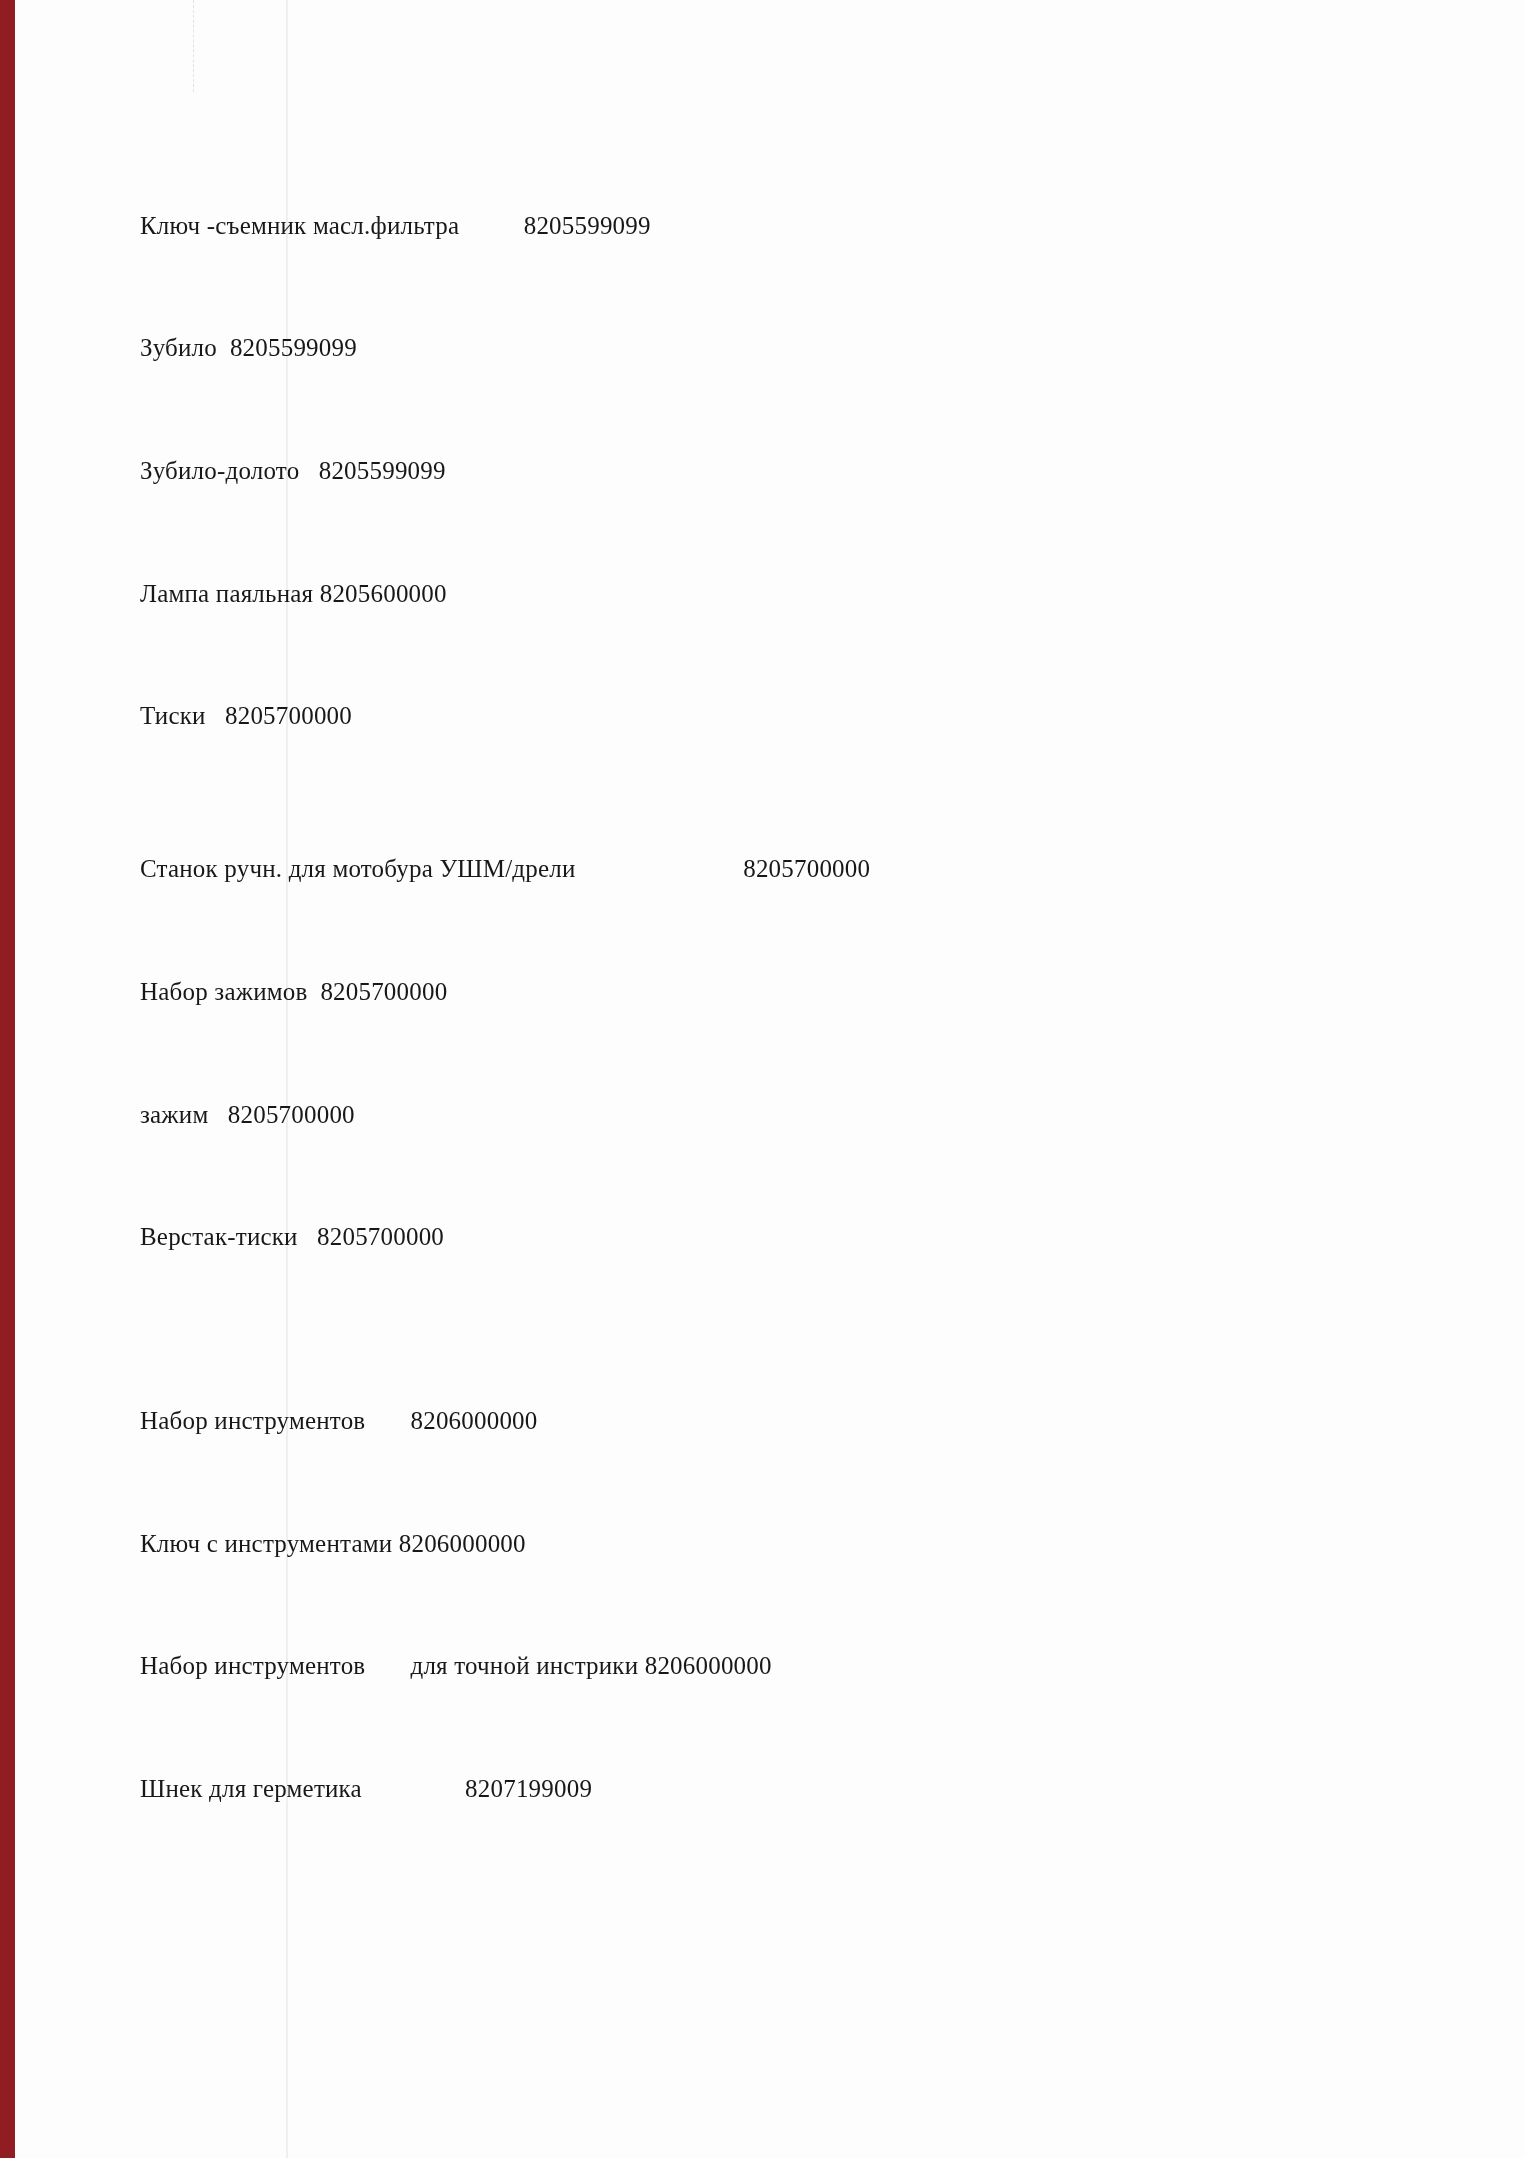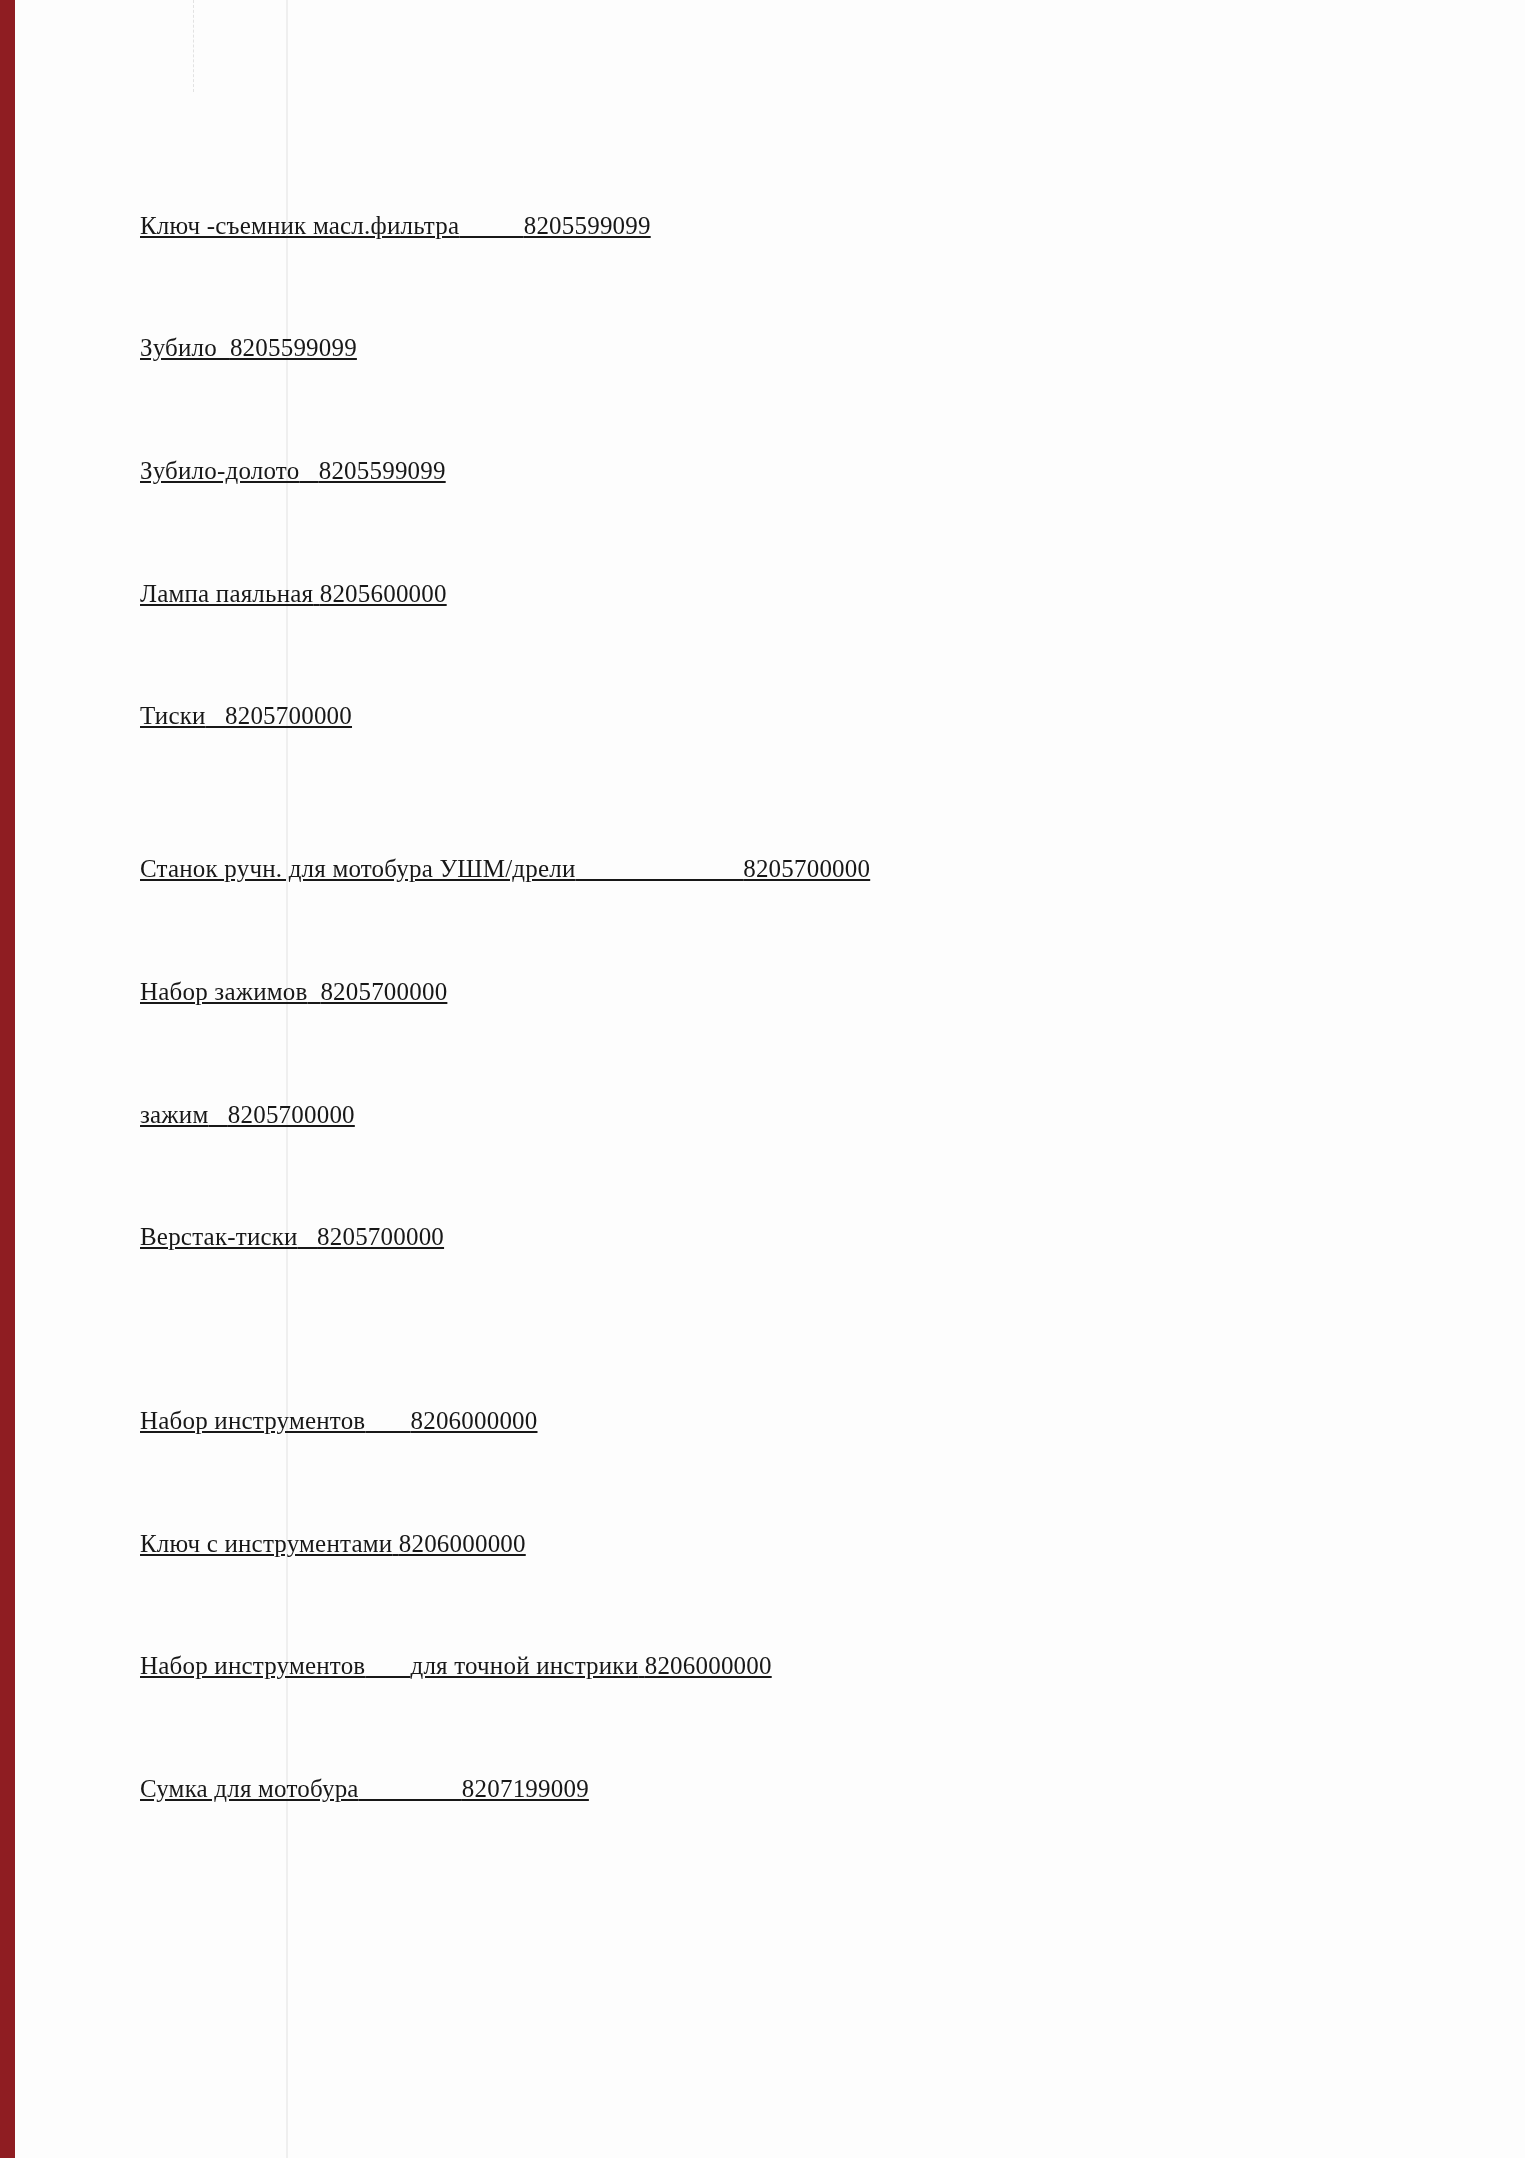--- a/index.html
+++ b/index.html
@@ -33,21 +33,21 @@
     position: absolute;
     left: 140px;
     top: 88px;
     width: 1360px;
     color: #181818;
     font-size: 25px;
     line-height: 30.66px;
     white-space: pre;
     letter-spacing: 0.2px;
   }
-  .line { white-space: pre; text-decoration: underline; }
+  .line { white-space: pre; }
   .line span { white-space: pre; }
 </style>
 </head>
 <body>
 
 <div class="scan-edge-bar"></div>
 <div class="scan-crease-line"></div>
 <div class="scan-crease-top"></div>
 
 <div class="doc-lines">
@@ -73,21 +73,21 @@
     <div class="line"><span>Верстак-тиски</span><span>   </span><span></span><span></span><span>8205700000</span></div>
   
   
   
     <div class="line"><span>Набор инструментов</span><span>       </span><span></span><span></span><span>8206000000</span></div>
   
     <div class="line"><span>Ключ с инструментами</span><span> </span><span></span><span></span><span>8206000000</span></div>
   
     <div class="line"><span>Набор инструментов</span><span>       </span><span>для точной инстрики</span><span> </span><span>8206000000</span></div>
   
-    <div class="line"><span>Сумка для мотобура</span><span>                </span><span></span><span></span><span>8207199009</span></div>
+    <div class="line"><span>Шнек для герметика</span><span>                </span><span></span><span></span><span>8207199009</span></div>
   
     
   
     
   
     
   
     
   
     

